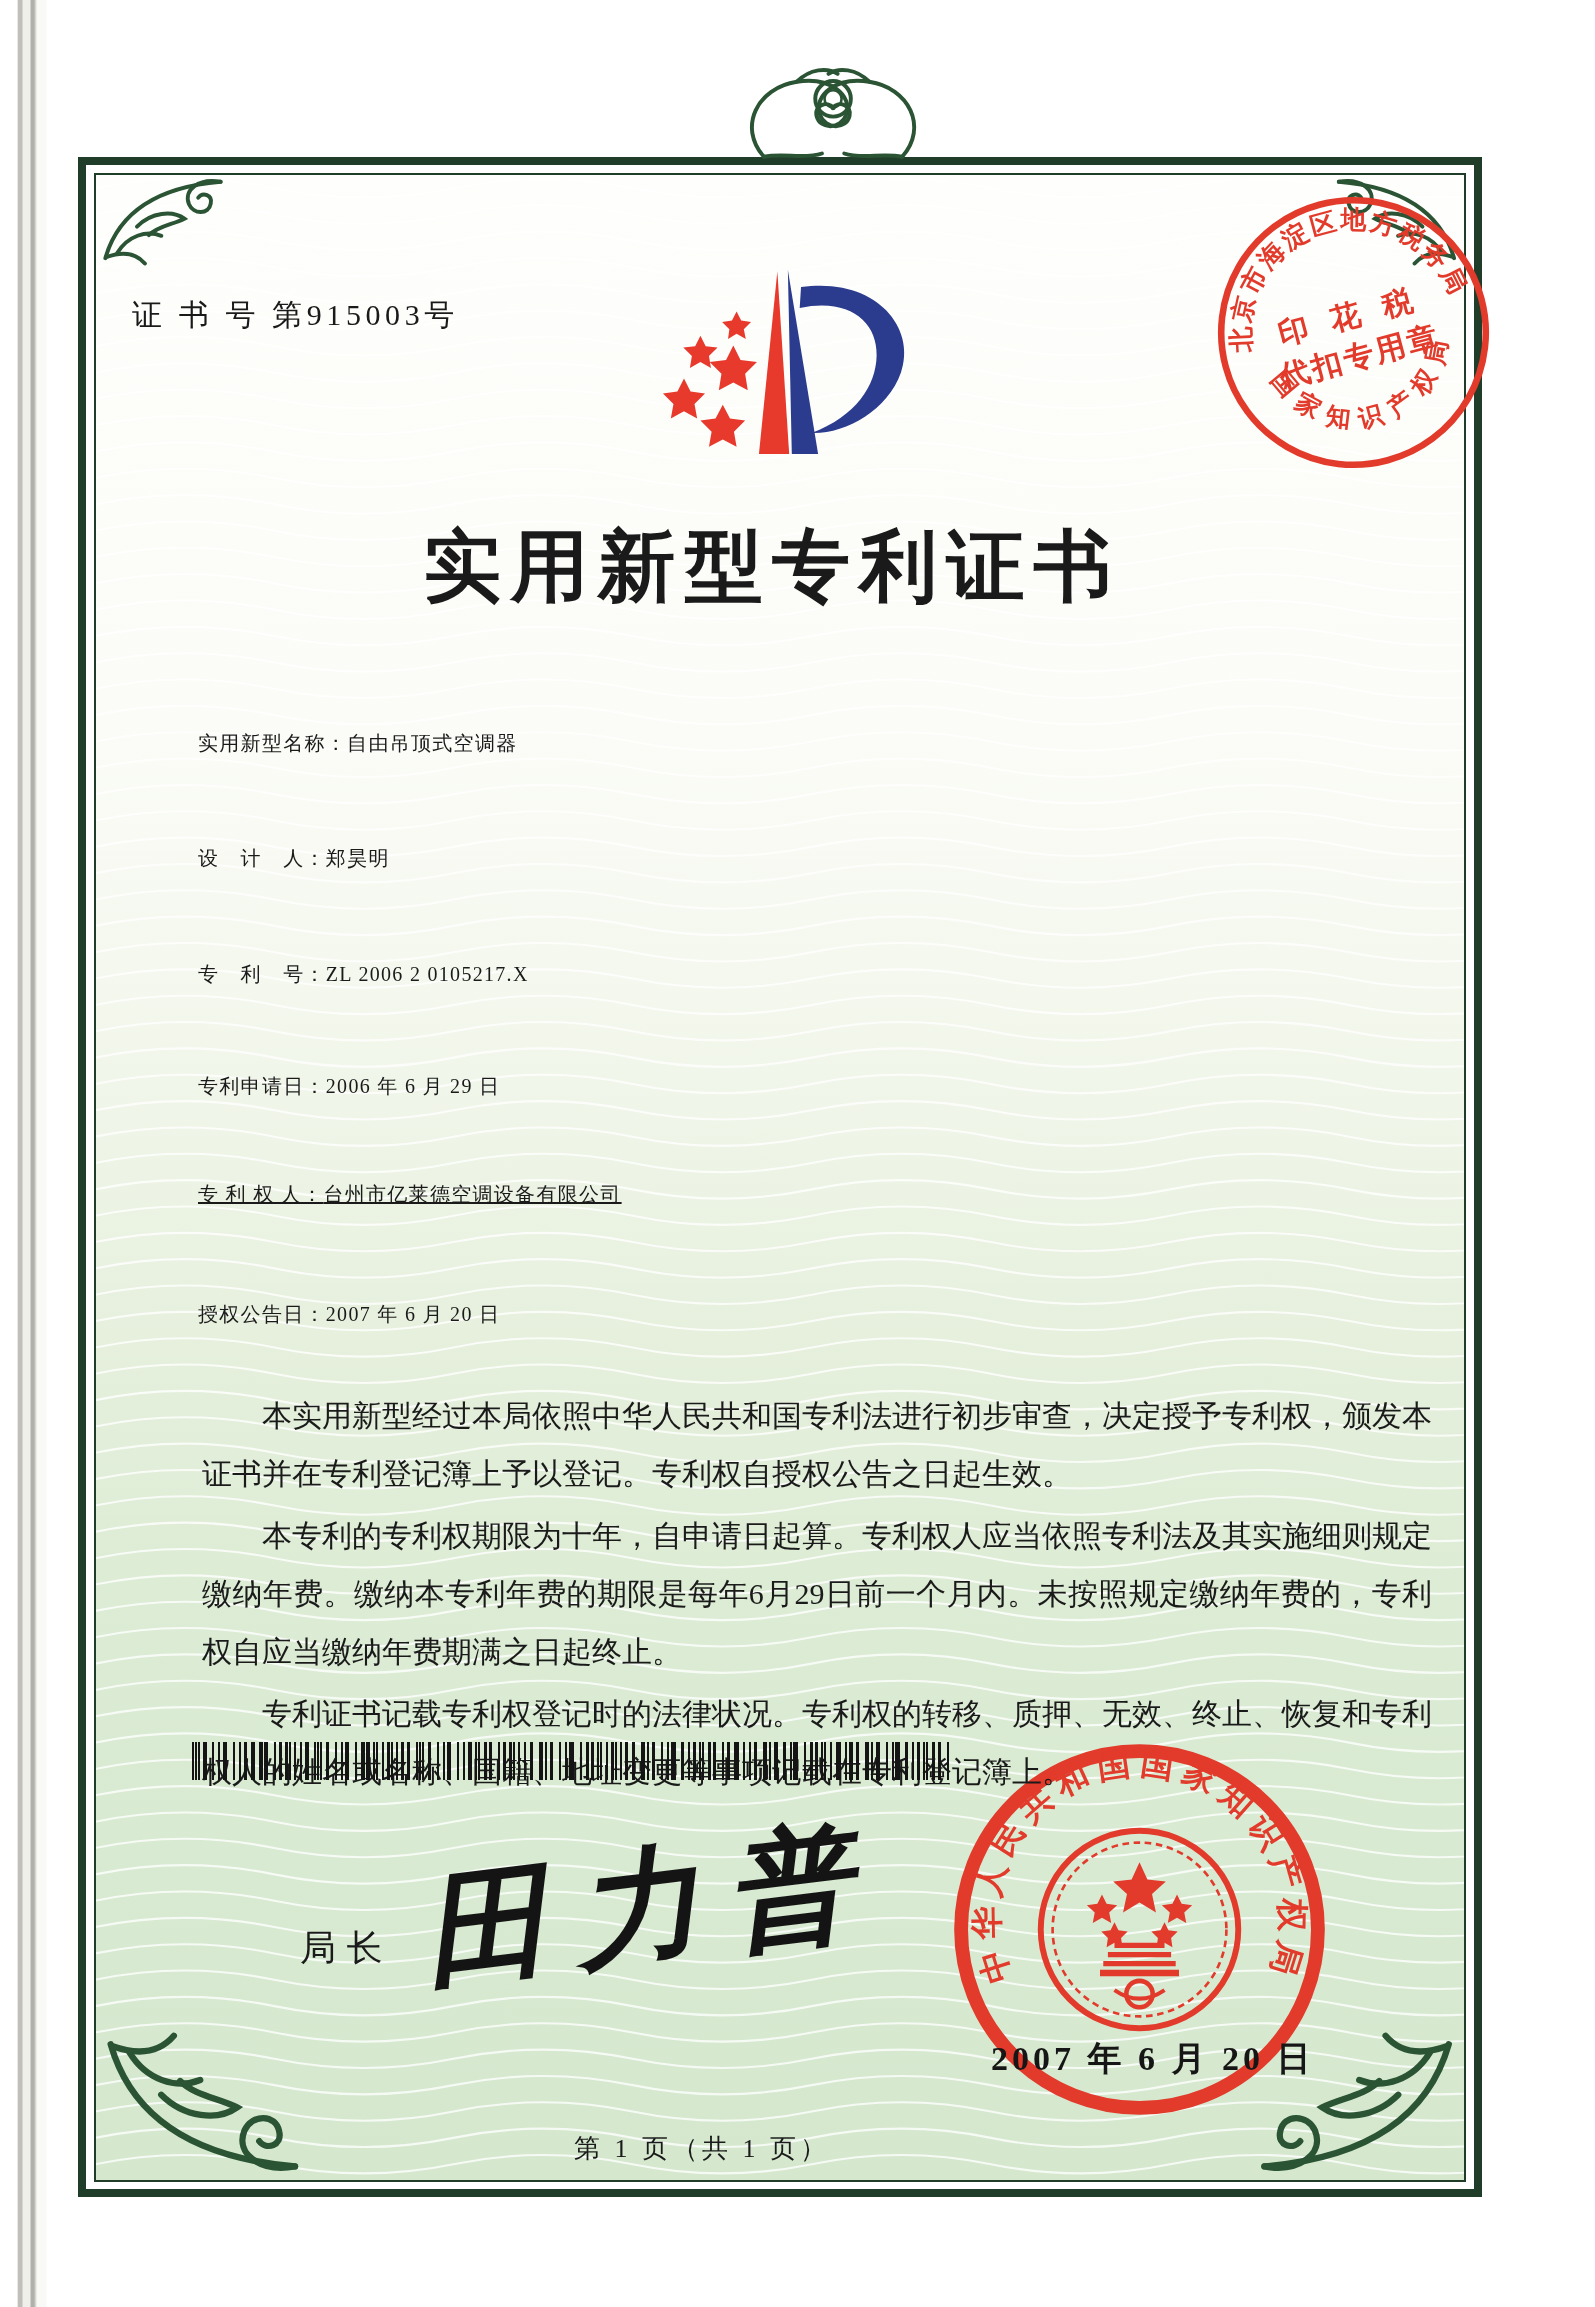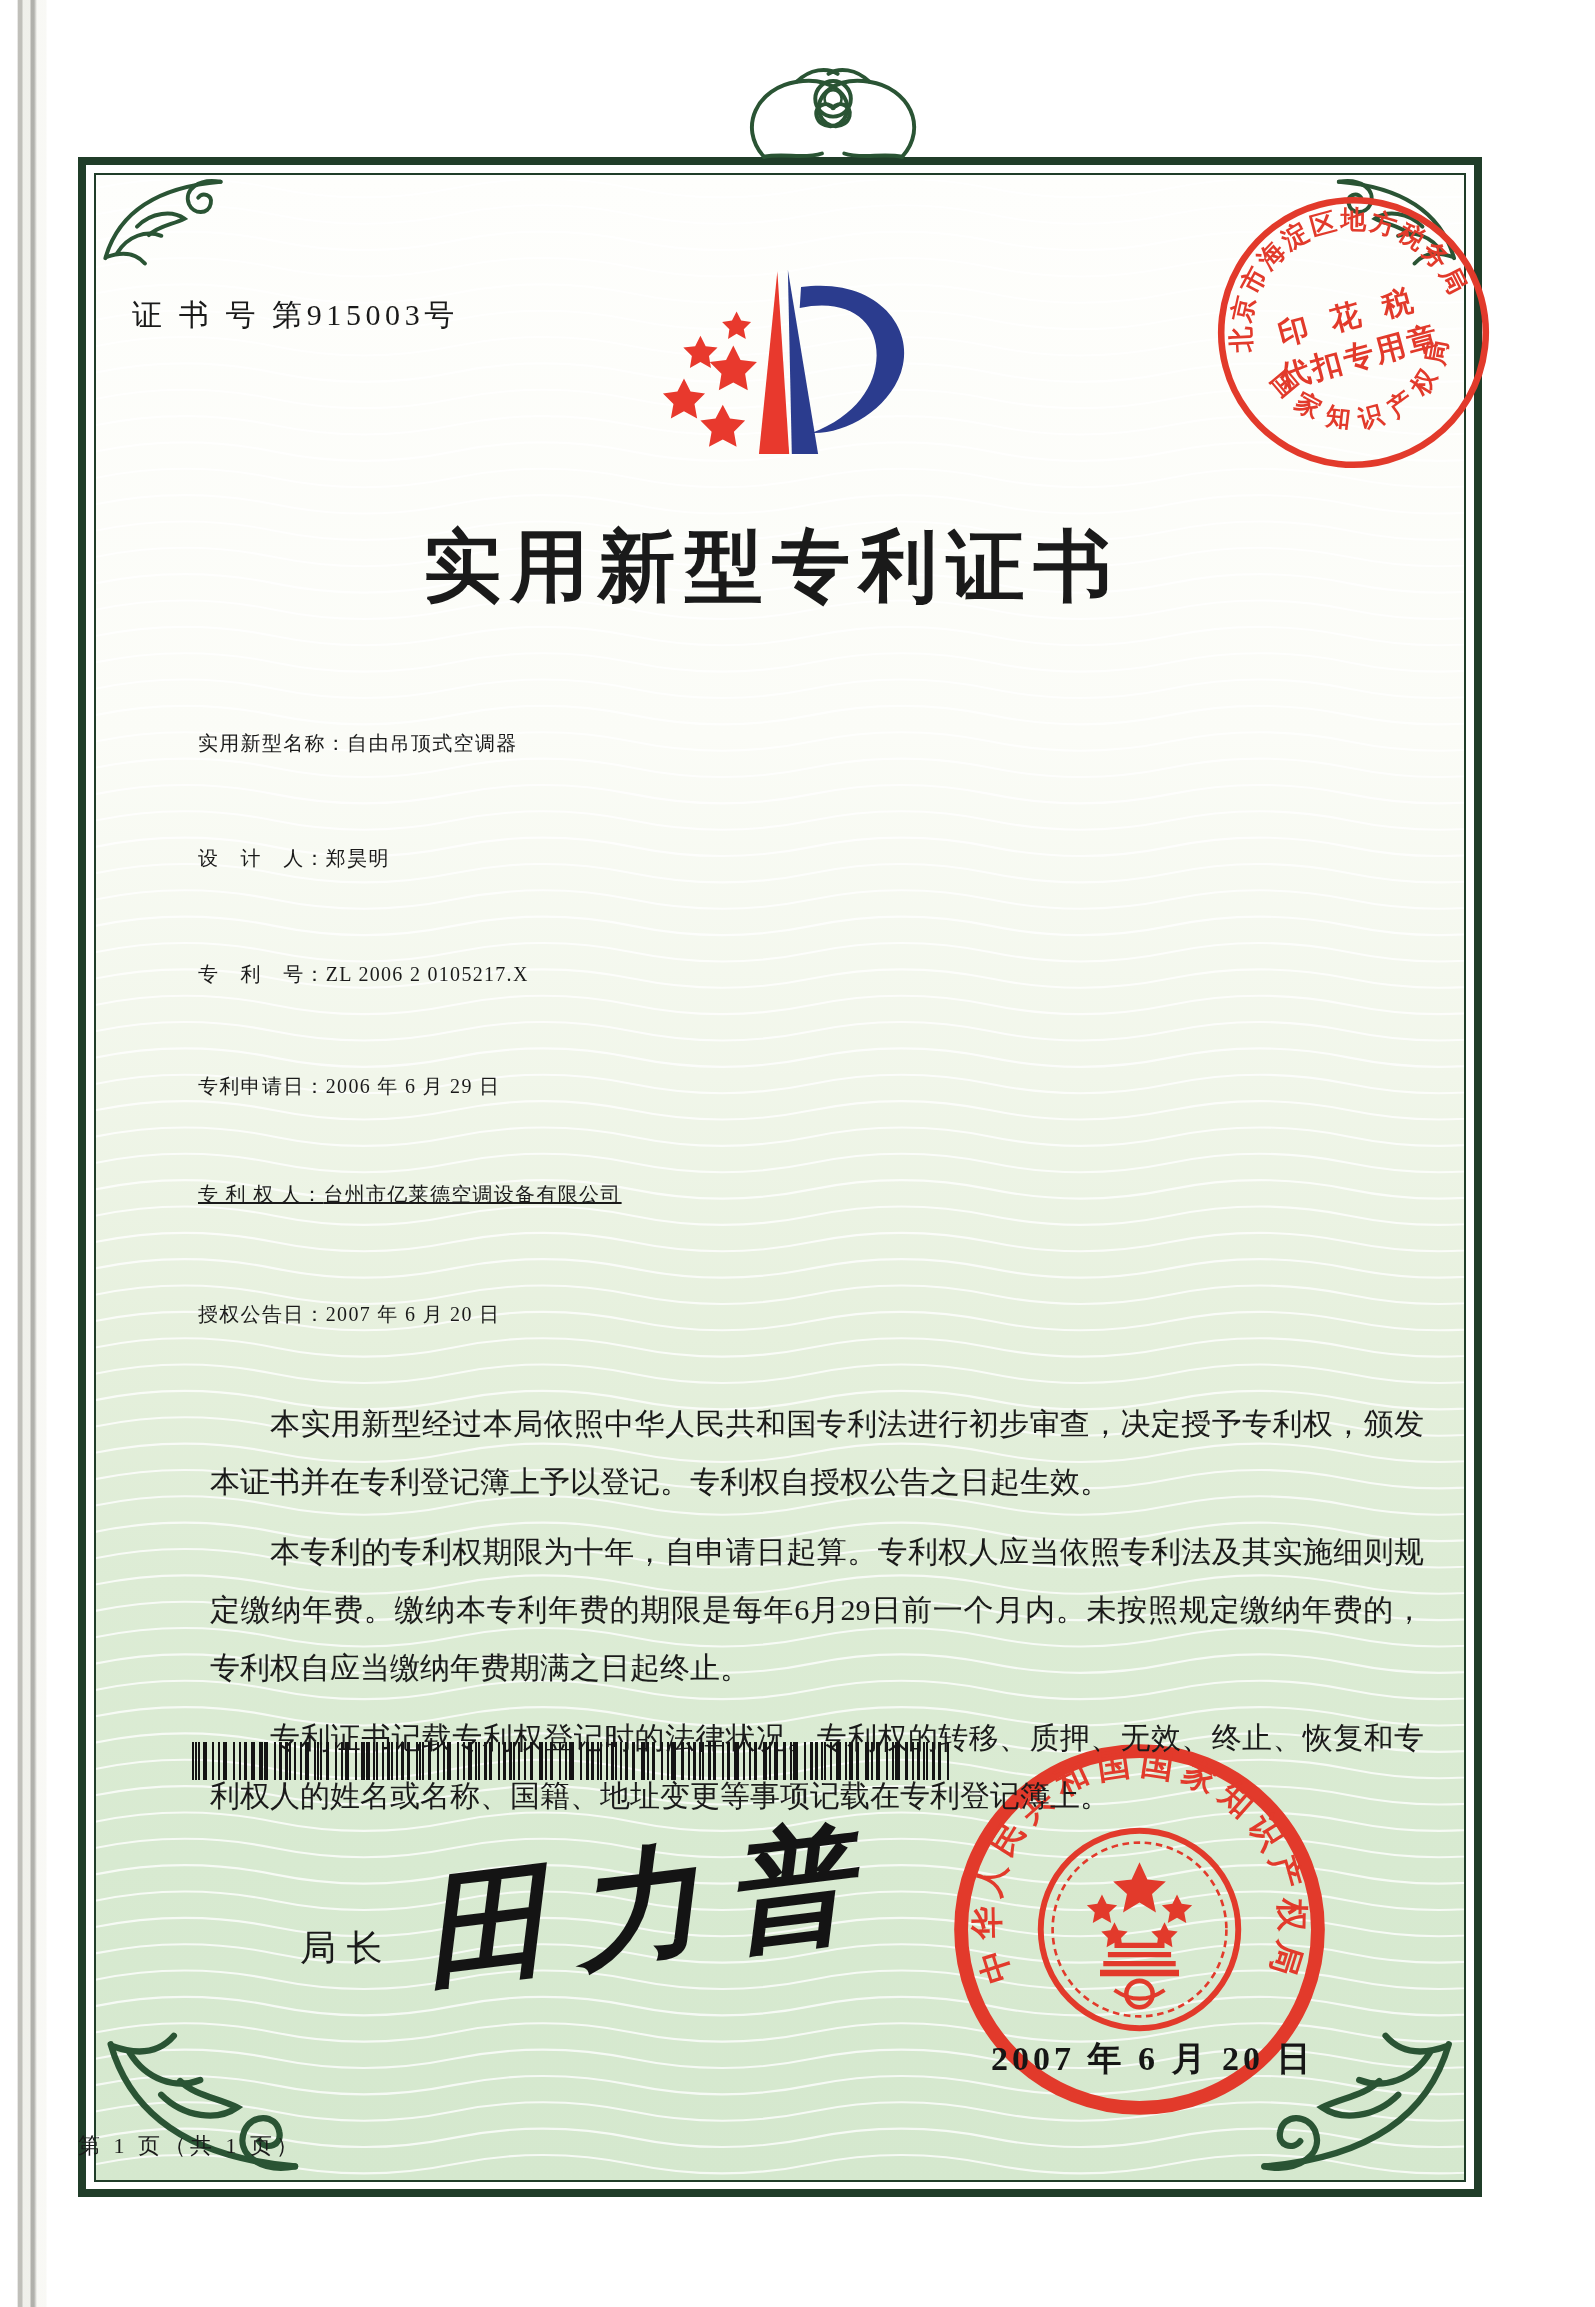--- a/index.html
+++ b/index.html
@@ -25,34 +25,34 @@
   }
   .guilloche{left:95px;top:175px;z-index:2;}
   .ornament{z-index:4;}
   
   .cert-no{left:132px;top:295px;font-size:30px;letter-spacing:4.6px;z-index:6;}
   .title{left:78px;top:515px;width:1388px;text-align:center;font-size:78px;font-weight:bold;letter-spacing:9.2px;z-index:6;}
   .field{left:198px;font-size:20px;letter-spacing:1.3px;z-index:6;white-space:nowrap;}
   .f0{top:730px;} .f1{top:845px;} .f2{top:961px;}
   .f3{top:1073px;} .f4{top:1181px;text-decoration:underline;} .f5{top:1301px;}
   .body-text{left:198px;top:1383px;width:1238px;z-index:6;font-size:30px;line-height:58px;text-align:justify;}
-  .body-text p{margin:12px;text-indent:2em;}
+  .body-text p{margin:4px;text-indent:2em;}
   .barcode{
     left:192px;top:1742px;width:757px;height:38px;z-index:6;
     background-image:
       repeating-linear-gradient(90deg,#141414 0 2px,rgba(0,0,0,0) 2px 6px,#141414 6px 8px,rgba(0,0,0,0) 8px 11.2px,#141414 11.2px 14.5px,rgba(0,0,0,0) 14.5px 20.4px),
       repeating-linear-gradient(90deg,rgba(0,0,0,0) 0 3.3px,#141414 3.3px 4.6px,rgba(0,0,0,0) 4.6px 13px,#141414 13px 15px,rgba(0,0,0,0) 15px 28px);
   }
   .sig-role{left:300px;top:1924px;font-size:36px;letter-spacing:10.5px;z-index:6;}
   .sig-name{
     left:421px;top:1824px;z-index:6;font-size:125px;font-style:italic;font-weight:600;
     letter-spacing:28px;transform:rotate(-7deg);color:#141414;
   }
   .seal-date{left:991px;top:2036px;font-size:34px;letter-spacing:4px;color:#161616;z-index:7;font-weight:bold;}
-  .footer{left:78px;top:2131px;width:1248px;text-align:left;font-size:22px;letter-spacing:4px;z-index:6;}
+  .footer{left:78px;top:2131px;width:1248px;text-align:center;font-size:26px;letter-spacing:4px;z-index:6;}
   .stamp{z-index:5;}
   .logo{z-index:5;}
 </style>
 </head>
 <body>
 
 <div class="abs scan-edge"></div>
 
 <div class="abs content-bg"></div>
 

